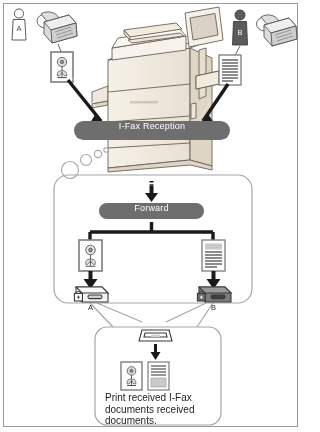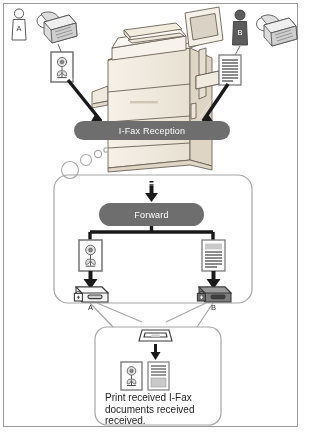--- a/index.html
+++ b/index.html
@@ -2,21 +2,21 @@
 <html><head>
 <meta charset="utf-8">
 <style>
   html,body{margin:0;padding:0;background:#fff;}
   body{width:303px;height:432px;font-family:"Liberation Sans",sans-serif;}
   #stage{position:relative;width:303px;height:432px;overflow:hidden;background:#ffffff;}
   #frame{position:absolute;left:3px;top:3px;width:295px;height:424px;border:1px solid #9a9a9a;box-sizing:border-box;background:#ffffff;}
   .abs{position:absolute;}
   .pill{
     position:absolute;border-radius:999px;background:#6e6e6e;
-    color:#ffffff;display:flex;align-items:center;justify-content:center;
+    color:#ffffff;display:flex;align-items:flex-start;justify-content:center;
     font-size:9px;letter-spacing:.2px;
   }
   .lbl{position:absolute;font-size:7.5px;color:#2b2b2b;}
   .cap{position:absolute;font-size:10px;color:#1e1e1e;line-height:11.5px;}
   svg{display:block;}
 </style>
 </head>
 <body>
 
 <div id="stage">
@@ -279,26 +279,26 @@
       <rect x="151" y="378" width="15" height="9" fill="#c9c9c9" stroke="#9a9a9a" stroke-width="0.6"></rect>
     </g>
   </svg>
 
   <div class="lbl" style="left:16.5px;top:24px;color:#4a4a4a;">A</div>
 
   <div class="pill" style="left:74px;top:121px;width:156px;height:19px;">
     <span>I-Fax Reception</span>
   </div>
 
-  <div class="pill" style="left:99px;top:203px;width:105px;height:23px;">
+  <div class="pill" style="left:99px;top:203px;width:105px;height:16px;">
     <span>Forward</span>
   </div>
 
   <div class="lbl" style="left:88px;top:303px;">A</div>
   <div class="lbl" style="left:211px;top:303px;">B</div>
 
   <div class="cap" style="left:105px;top:392px;width:112px;">
     <div>Print received I-Fax</div>
     <div>documents received</div>
-    <div>received.</div>
+    <div>documents.</div>
   </div>
 
 </div>
 
 </body></html>

